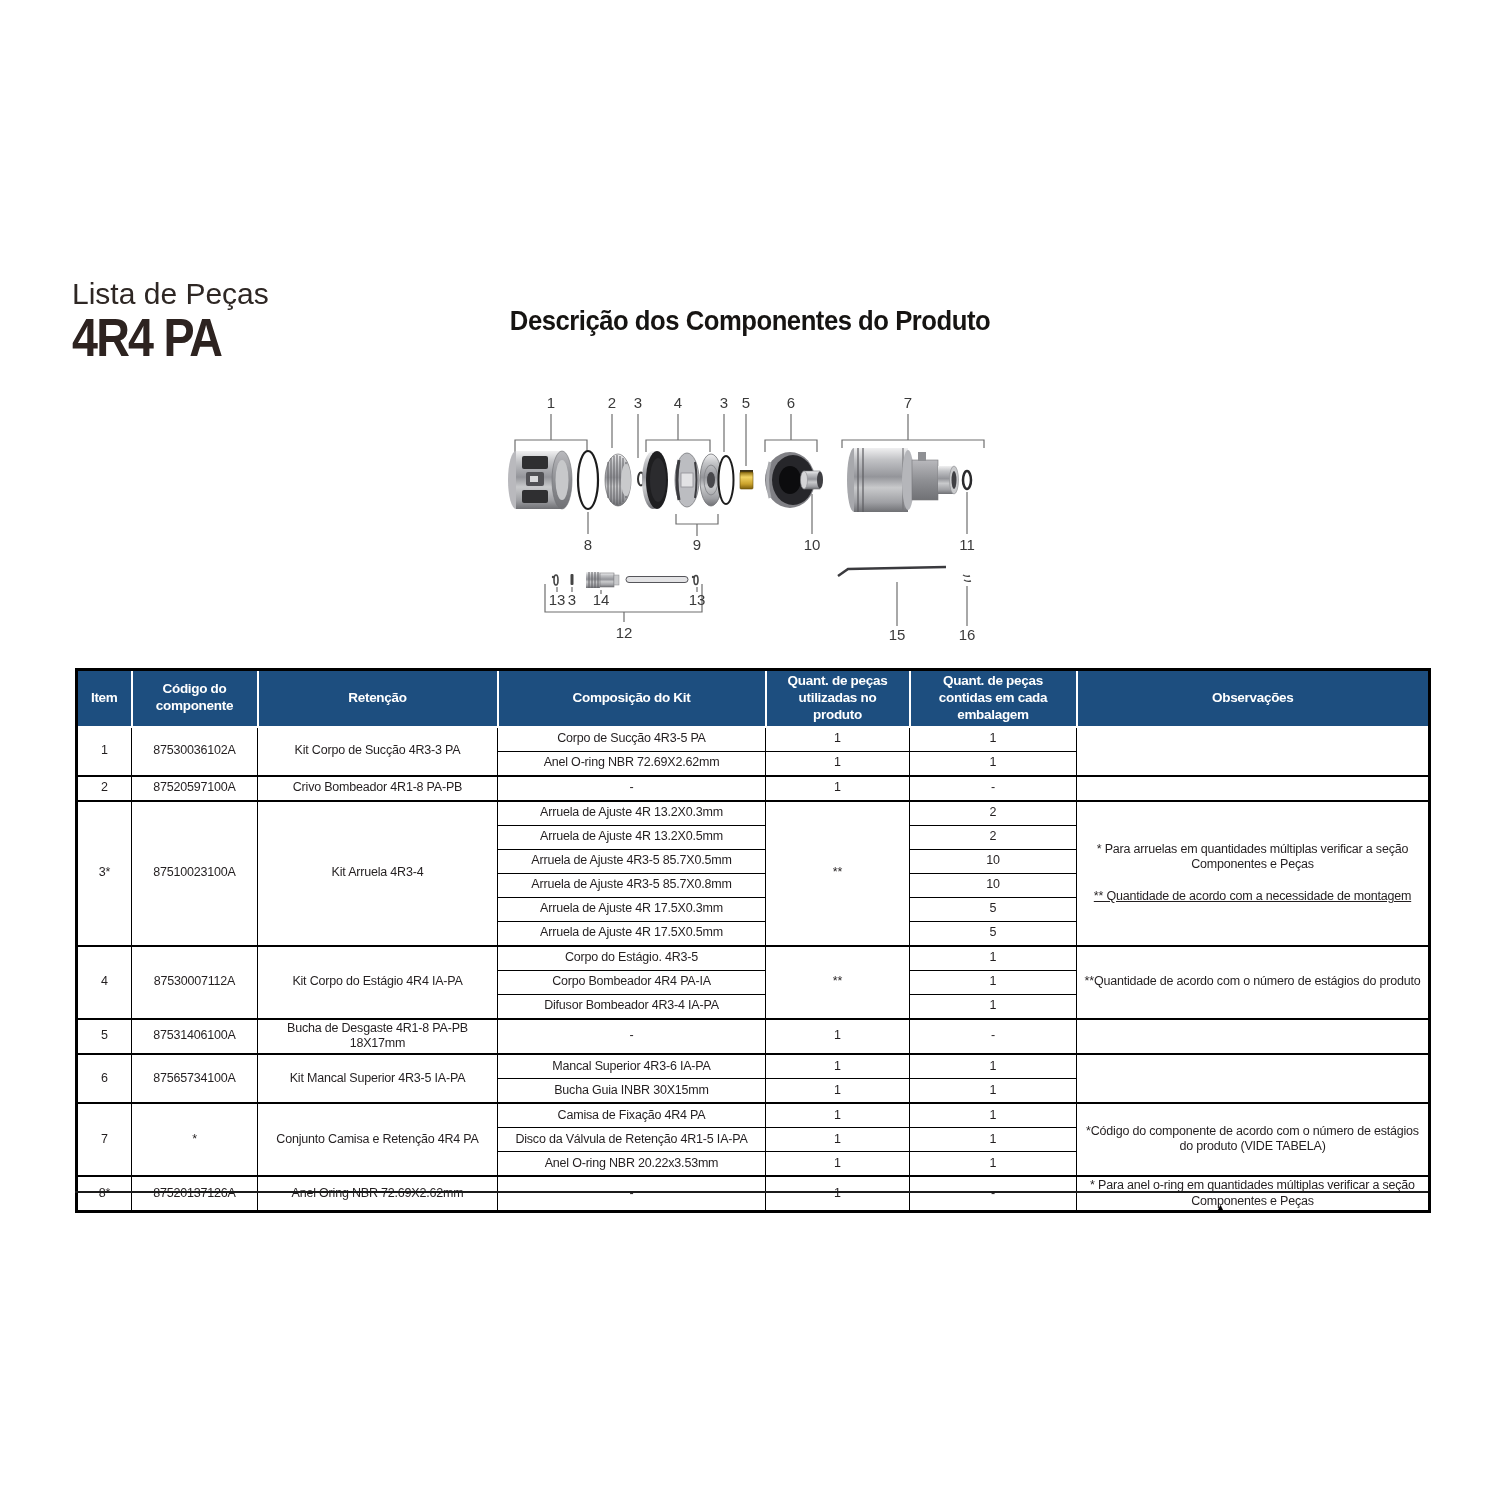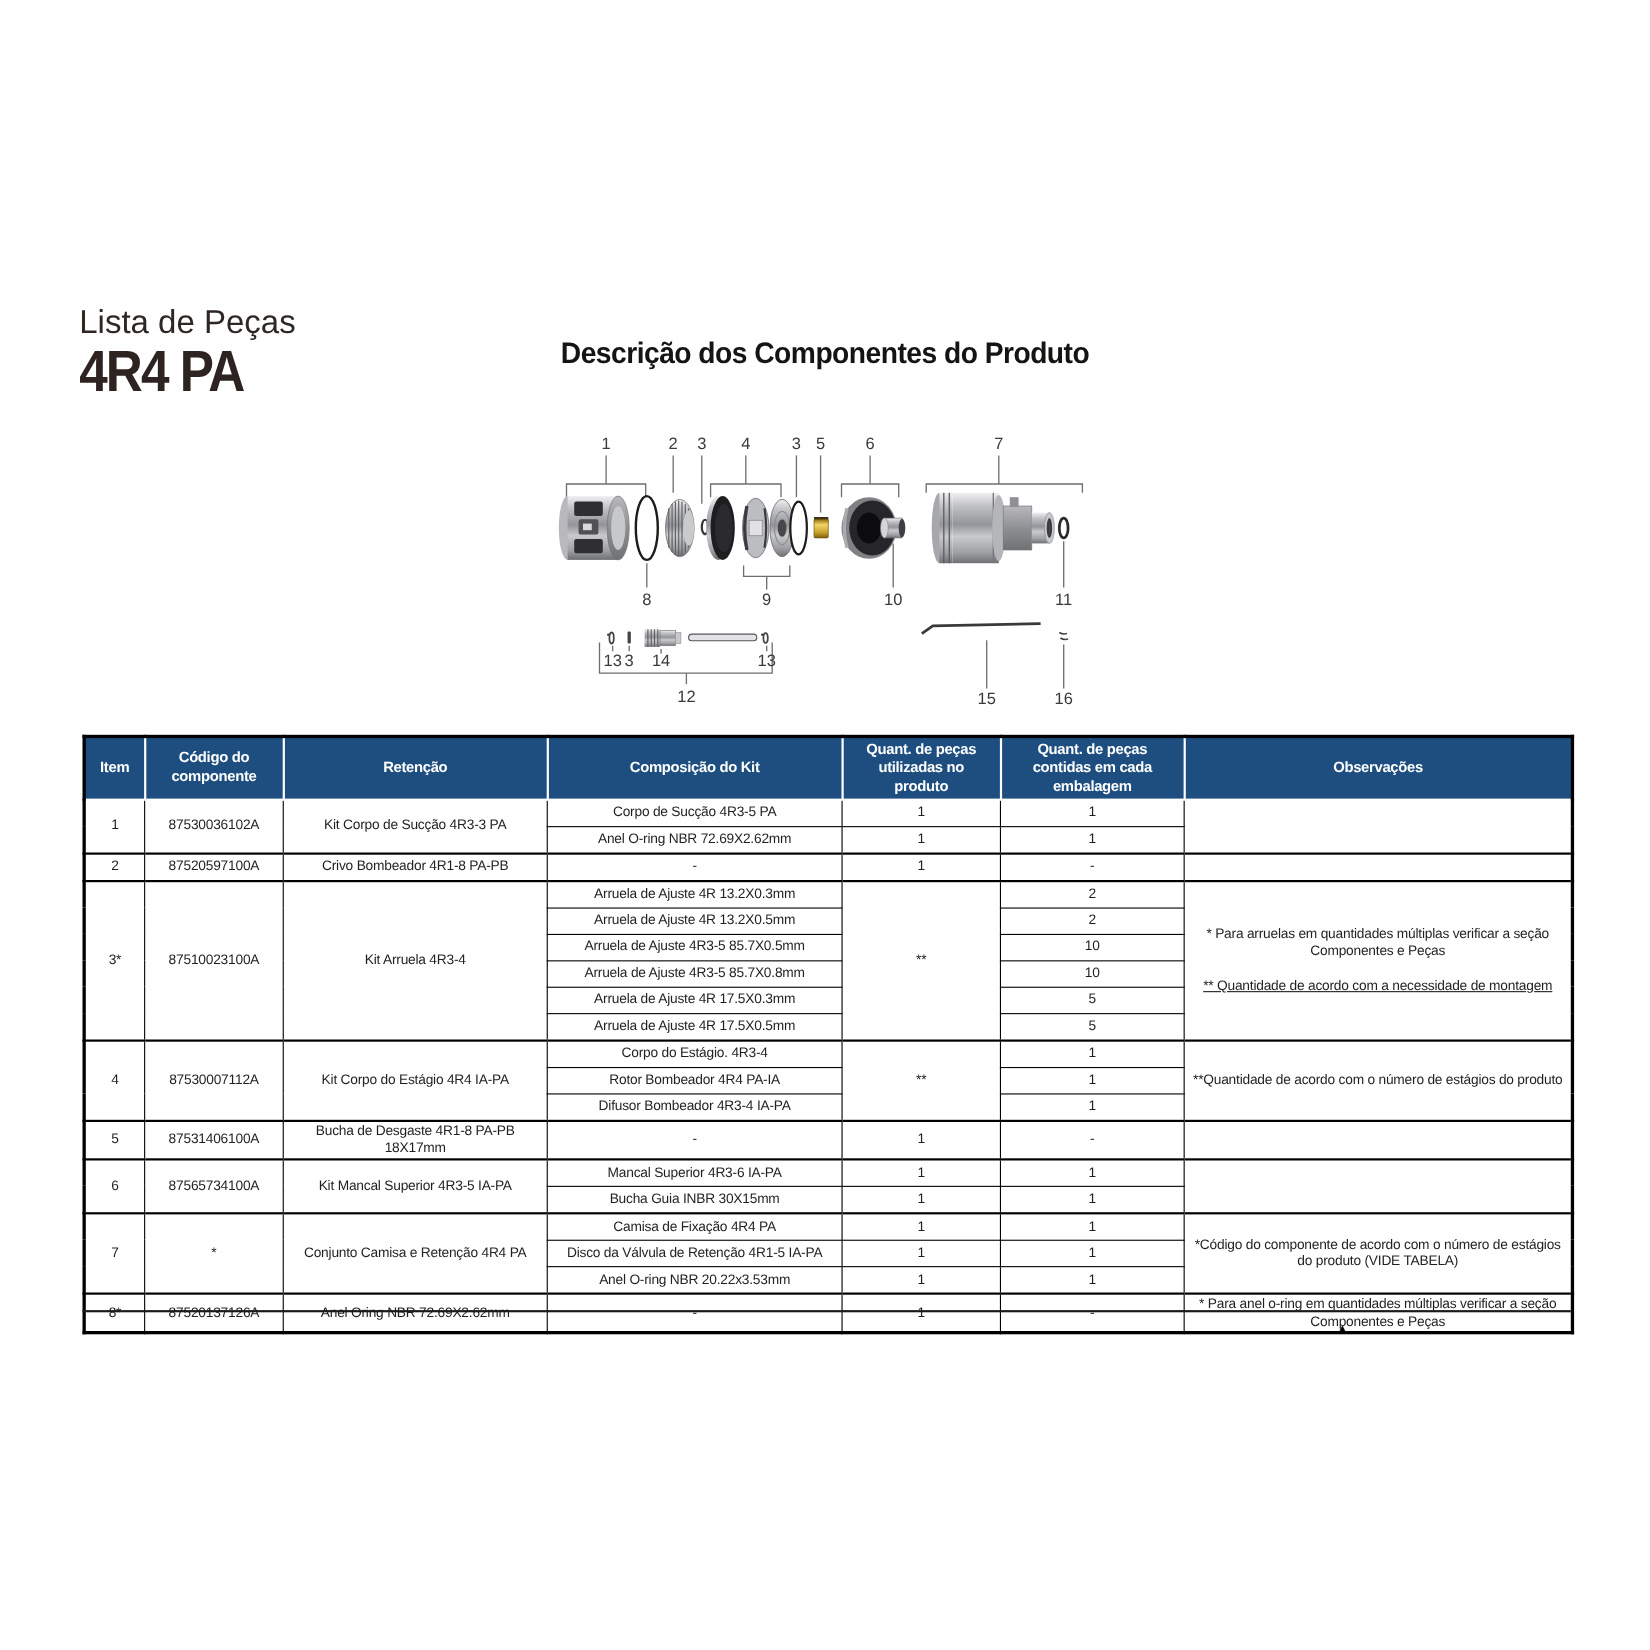--- a/index.html
+++ b/index.html
@@ -296,29 +296,29 @@
             <td>5</td>
           </tr>
           <tr class="kit-line">
             <td>Arruela de  Ajuste 4R 17.5X0.5mm</td>
             <td>5</td>
           </tr>
           <tr class="group-start">
             <td rowspan="3">4</td>
             <td rowspan="3">87530007112A</td>
             <td rowspan="3">Kit Corpo do Estágio 4R4 IA-PA</td>
-            <td>Corpo do Estágio. 4R3-4</td>
+            <td>Corpo do Estágio. 4R3-5</td>
             <td rowspan="3">**</td>
             <td>1</td>
             <td rowspan="3">
               <div class="obs-p">**Quantidade de acordo com o número de estágios do produto</div>
             </td>
           </tr>
           <tr class="kit-line">
-            <td>Rotor Bombeador 4R4 PA-IA</td>
+            <td>Corpo Bombeador 4R4 PA-IA</td>
             <td>1</td>
           </tr>
           <tr class="kit-line">
             <td>Difusor Bombeador 4R3-4 IA-PA</td>
             <td>1</td>
           </tr>
           <tr class="group-start">
             <td>5</td>
             <td>87531406100A</td>
             <td>Bucha de Desgaste 4R1-8 PA-PB 18X17mm</td>

